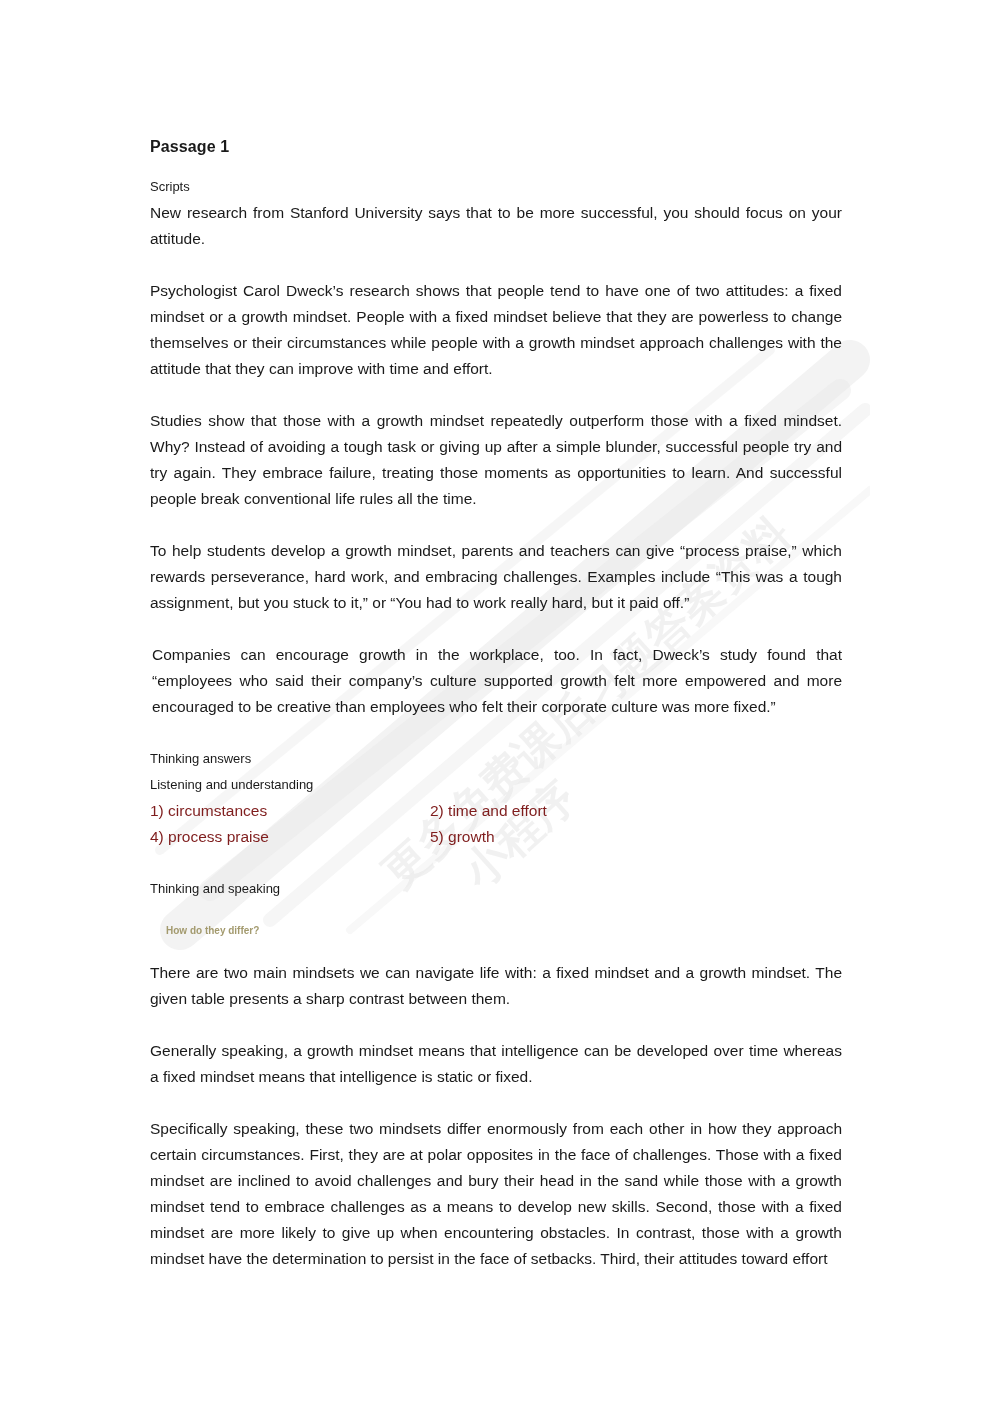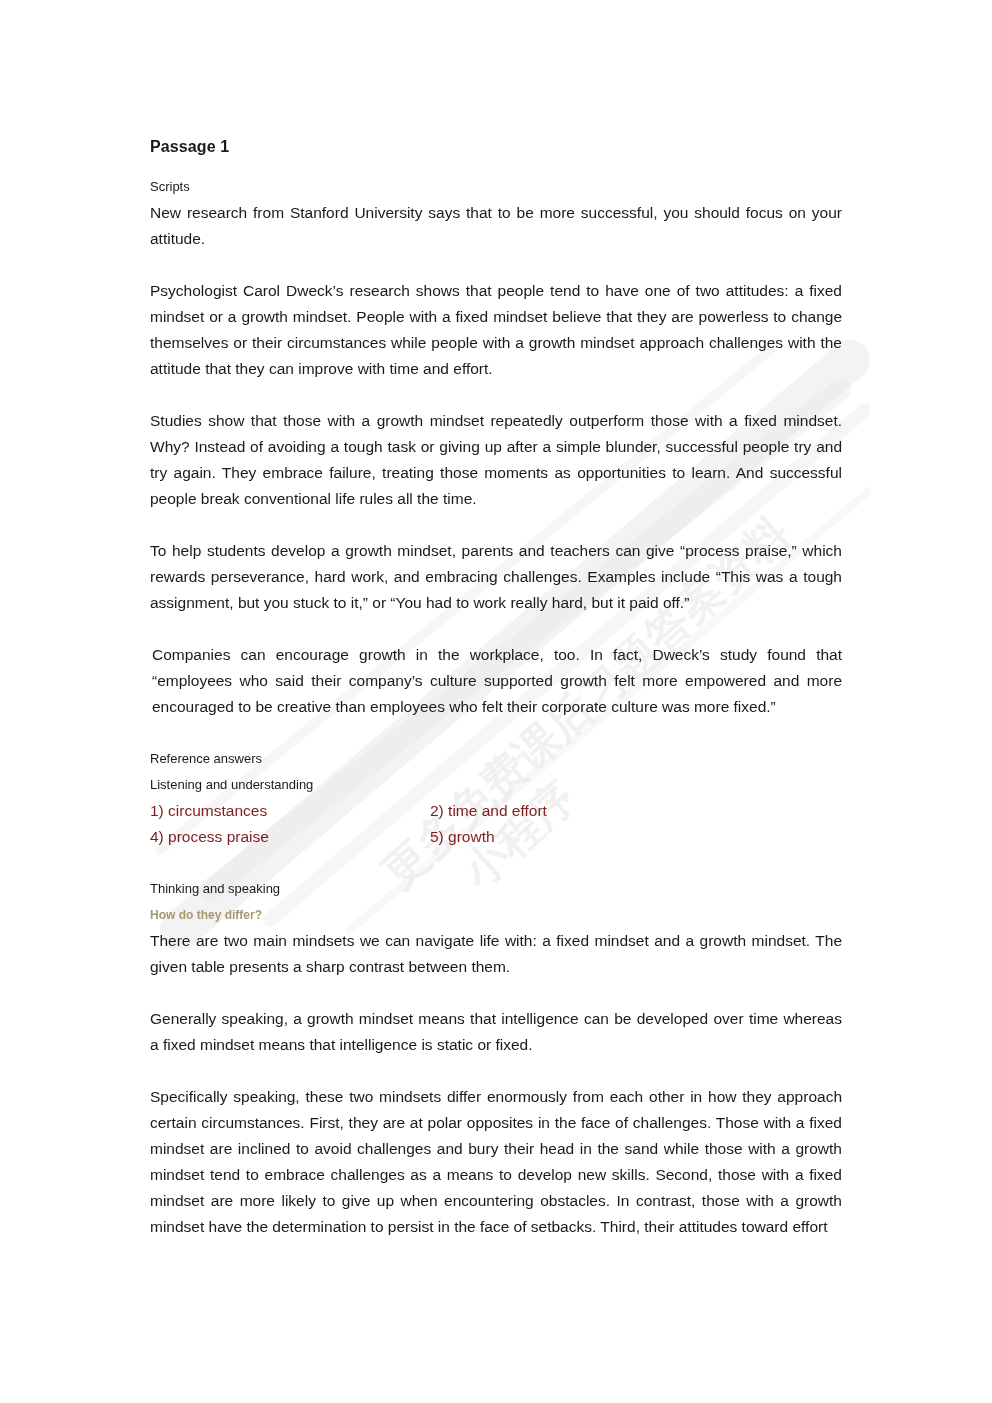--- a/index.html
+++ b/index.html
@@ -37,24 +37,24 @@
       margin: 0 0 12px 0;
       letter-spacing: 0.1px;
     }
     .h2 {
       font-size: 13px;
       font-weight: normal;
       line-height: 26px;
       margin: 0;
     }
     .h3-accent {
-      font-size: 12px;
+      font-size: 10px;
       font-weight: bold;
       line-height: 26px;
-      margin: 0;
+      margin: 16px;
       color: #a39a6e;
     }
     p {
       font-size: 15.5px;
       line-height: 26px;
       margin: 0 0 26px 0;
       text-align: justify;
       text-align-last: left;
     }
     p.tight {
@@ -92,21 +92,21 @@
 <div class="page">
   <div class="title">Passage 1</div>
 
   <div class="h2">Scripts</div>
   <p>New research from Stanford University says that to be more successful, you should focus on your attitude.</p>
   <p>Psychologist Carol Dweck’s research shows that people tend to have one of two attitudes: a fixed mindset or a growth mindset. People with a fixed mindset believe that they are powerless to change themselves or their circumstances while people with a growth mindset approach challenges with the attitude that they can improve with time and effort.</p>
   <p>Studies show that those with a growth mindset repeatedly outperform those with a fixed mindset. Why? Instead of avoiding a tough task or giving up after a simple blunder, successful people try and try again. They embrace failure, treating those moments as opportunities to learn. And successful people break conventional life rules all the time.</p>
   <p>To help students develop a growth mindset, parents and teachers can give “process praise,” which rewards perseverance, hard work, and embracing challenges. Examples include “This was a tough assignment, but you stuck to it,” or “You had to work really hard, but it paid off.”</p>
   <p class="indent-1">Companies can encourage growth in the workplace, too. In fact, Dweck’s study found that “employees who said their company’s culture supported growth felt more empowered and more encouraged to be creative than employees who felt their corporate culture was more fixed.”</p>
 
-  <div class="h2">Reference answers</div>
+  <div class="h2">Thinking answers</div>
   <div class="h2">Listening and understanding</div>
   <div class="answers">
     <span>1) circumstances</span>
     <span>2) time and effort</span>
     <span>4) process praise</span>
     <span>5) growth</span>
   </div>
 
   <div class="h2">Thinking and speaking</div>
   <div class="h3-accent">How do they differ?</div>

